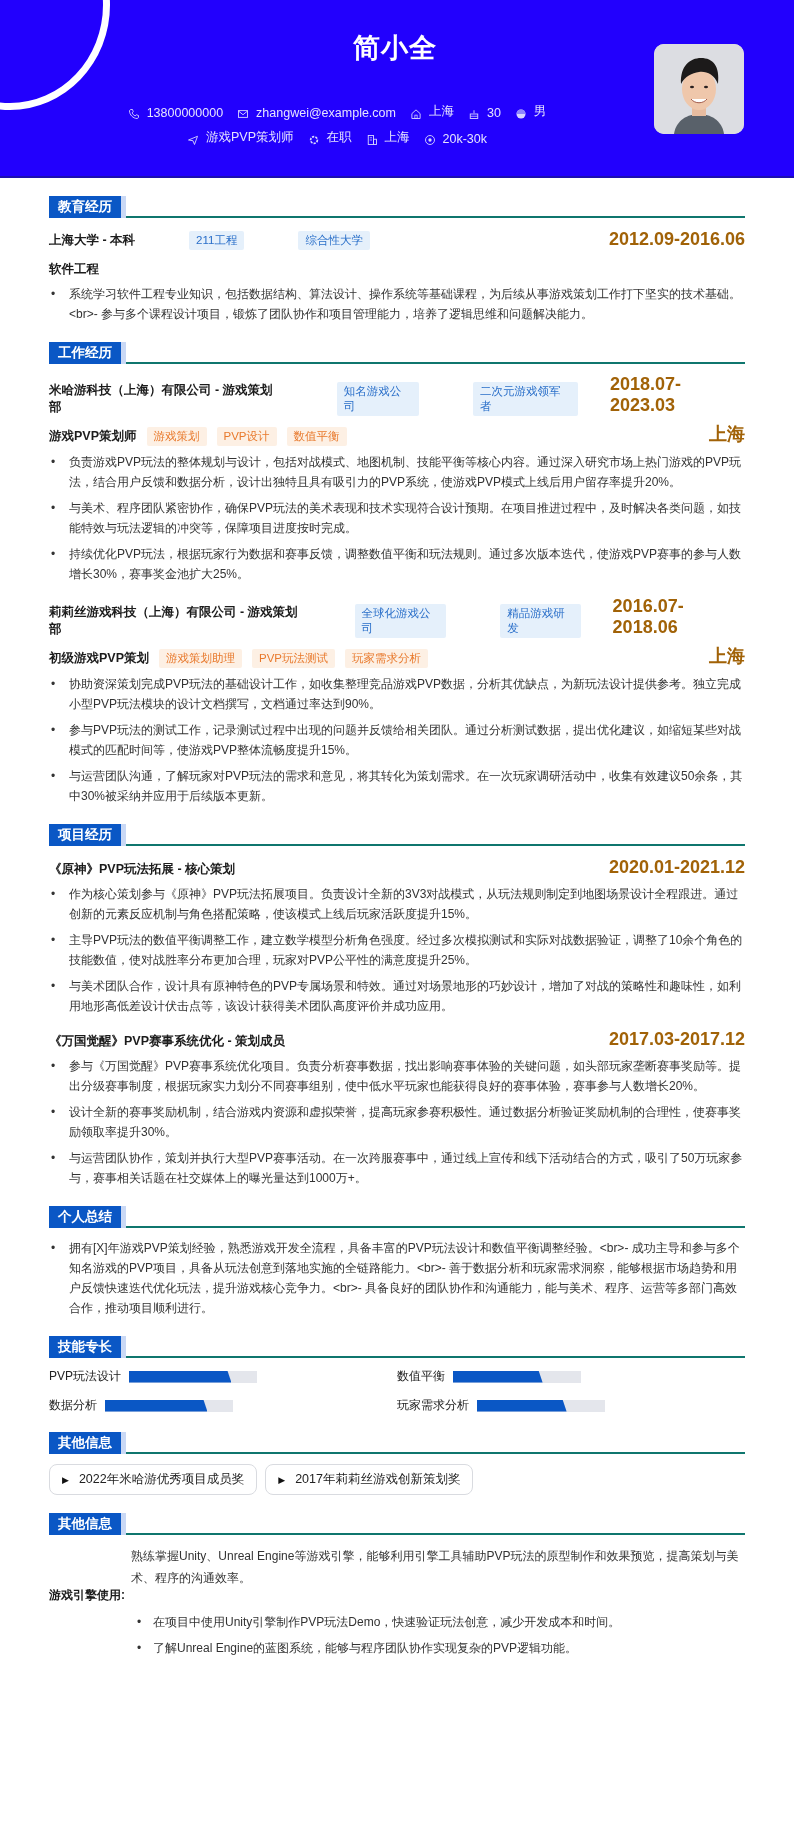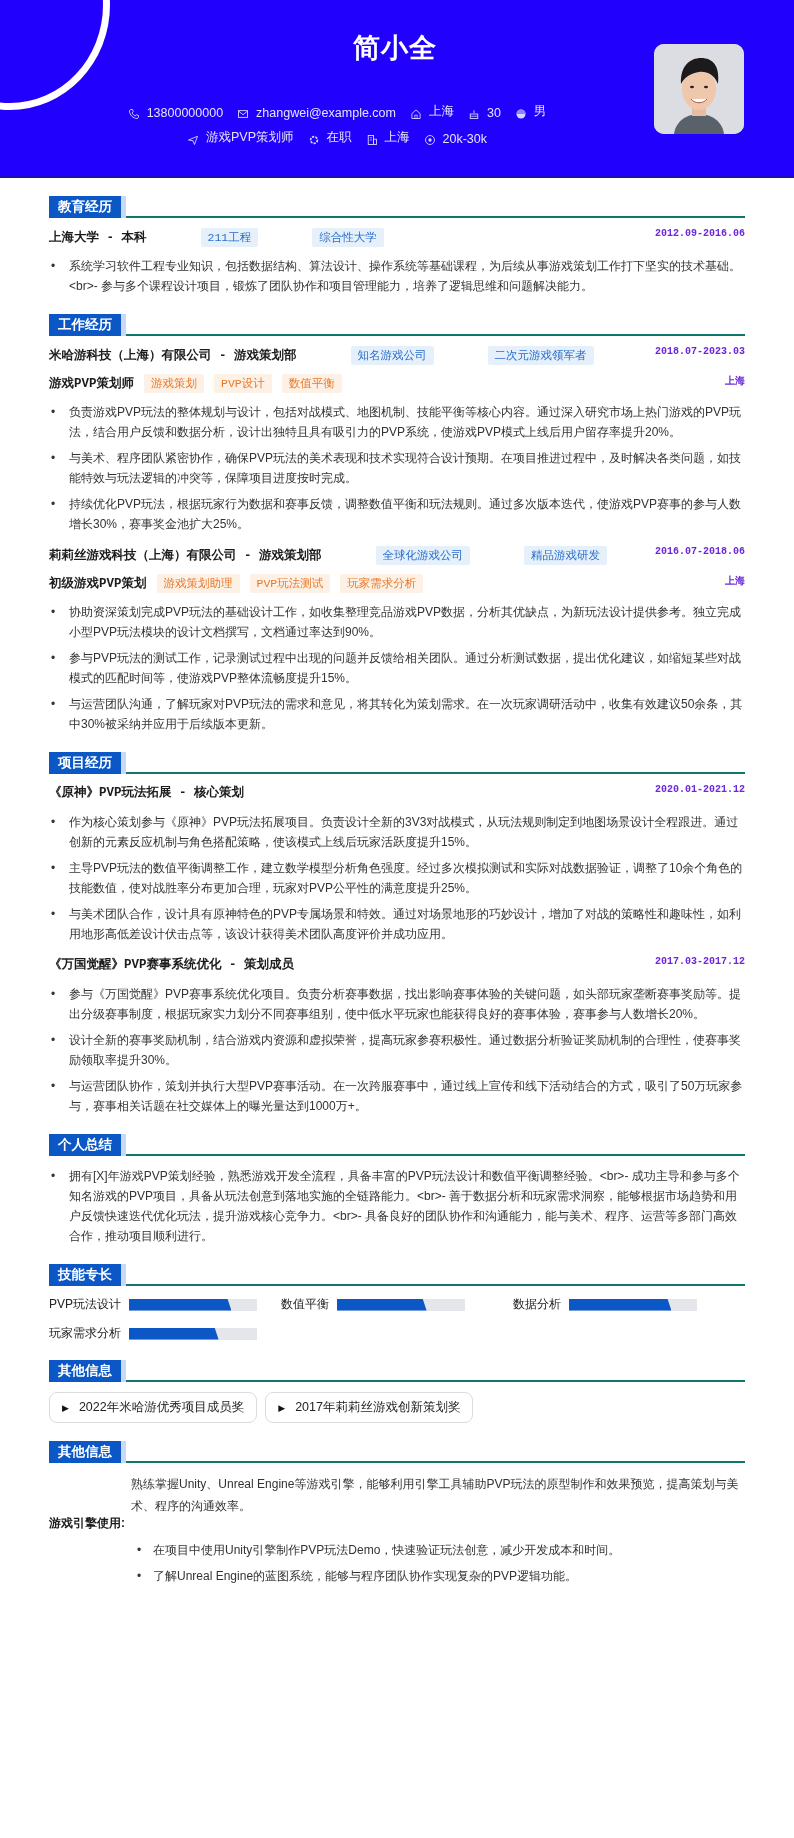--- a/index.html
+++ b/index.html
@@ -36,42 +36,42 @@
   .main { padding: 0 49px 0 49px; }
 
   .section { margin-top: 14px; }
   .sec-head { position: relative; height: 26px; border-bottom: 2px solid #0f766e; margin-bottom: 10px; }
   .sec-title {
     position: absolute; left: 0; top: 4px; height: 22px; padding: 0 9px;
     background: #0a57c5; color: #fff; font-size: 13.5px; font-weight: bold; line-height: 22px;
     box-shadow: 5px 0 0 #c9d8f5;
   }
 
-  .row { display: flex; justify-content: space-between; align-items: flex-start; min-height: 22px; font-family: Liberation Mono, monospace; }
+  .row { display: flex; justify-content: space-between; align-items: flex-end; min-height: 22px; }
   .row-left { display: flex; align-items: center; gap: 6px; }
   .bold { font-weight: bold; font-size: 12.5px; color: #1c1c1c; }
-  .date { font-weight: bold; font-size: 10px; color: #6d28d9; margin-left: 32px; }
+  .date { font-weight: bold; font-size: 18px; color: #a16207; margin-left: 32px; }
 
   .tag { font-size: 11.5px; padding: 2px 7px; border-radius: 2px; margin-left: 4px; }
   .tag.blue { background: #e5f0fb; color: #2a6fc9; margin-left: 48px; }
   .tag.orange { background: #fdf0e4; color: #e8792c; }
 
   .sub { margin-top: 6px; }
   .bullets { list-style: none; margin-top: 6px; }
   .bullets li {
     position: relative; padding-left: 20px; line-height: 20px; font-size: 12px; color: #333;
     margin-bottom: 6px;
   }
   .bullets li::before {
     content: "•"; position: absolute; left: 2px; top: 0; color: #333; font-size: 12px;
   }
 
   .entry { margin-bottom: 12px; }
 
-  .skills { display: grid; grid-template-columns: 1fr 1fr 1fr; row-gap: 12px; margin-top: 6px; }
+  .skills { display: grid; grid-template-columns: 1fr 1fr; row-gap: 12px; margin-top: 6px; }
   .skill { display: flex; align-items: center; gap: 8px; font-size: 12px; }
   .skill-bar { position: relative; width: 128px; height: 12px; background: #e4e6ec; }
   .skill-fill { position: absolute; left: 0; top: 0; height: 12px; background: #0a57c5;
     clip-path: polygon(0 0, calc(100% - 4px) 0, 100% 100%, 0 100%); }
 
   .awards { display: flex; gap: 8px; margin-top: 4px; }
   .award {
     display: flex; align-items: center; gap: 10px; padding: 0 12px; height: 31px;
     border: 1px solid #d9dbe0; border-radius: 8px; font-size: 12.5px; color: #222; background: #fff;
   }
@@ -200,20 +200,23 @@
     </div>
     <div class="entry">
       <div class="row">
         <div class="row-left">
           <span class="bold">上海大学 - 本科</span>
           <span class="tag blue">211工程</span>
           <span class="tag blue">综合性大学</span>
         </div>
         <span class="date">2012.09-2016.06</span>
       </div>
+      <div class="row sub">
+        <span class="bold">软件工程</span>
+      </div>
       <ul class="bullets">
         <li>系统学习软件工程专业知识，包括数据结构、算法设计、操作系统等基础课程，为后续从事游戏策划工作打下坚实的技术基础。&lt;br&gt;- 参与多个课程设计项目，锻炼了团队协作和项目管理能力，培养了逻辑思维和问题解决能力。</li>
       </ul>
     </div>
   </div>
 
   <div class="section">
     <div class="sec-head">
       <span class="sec-title">工作经历</span>
     </div>

